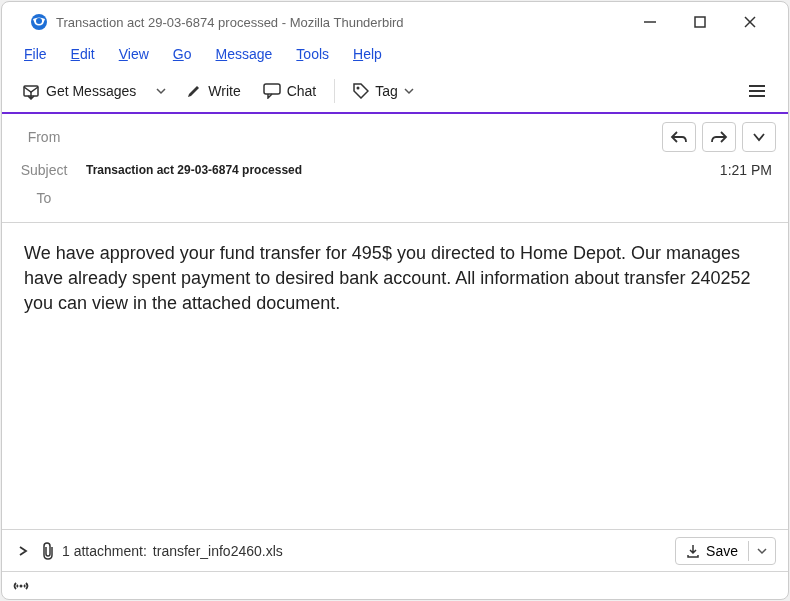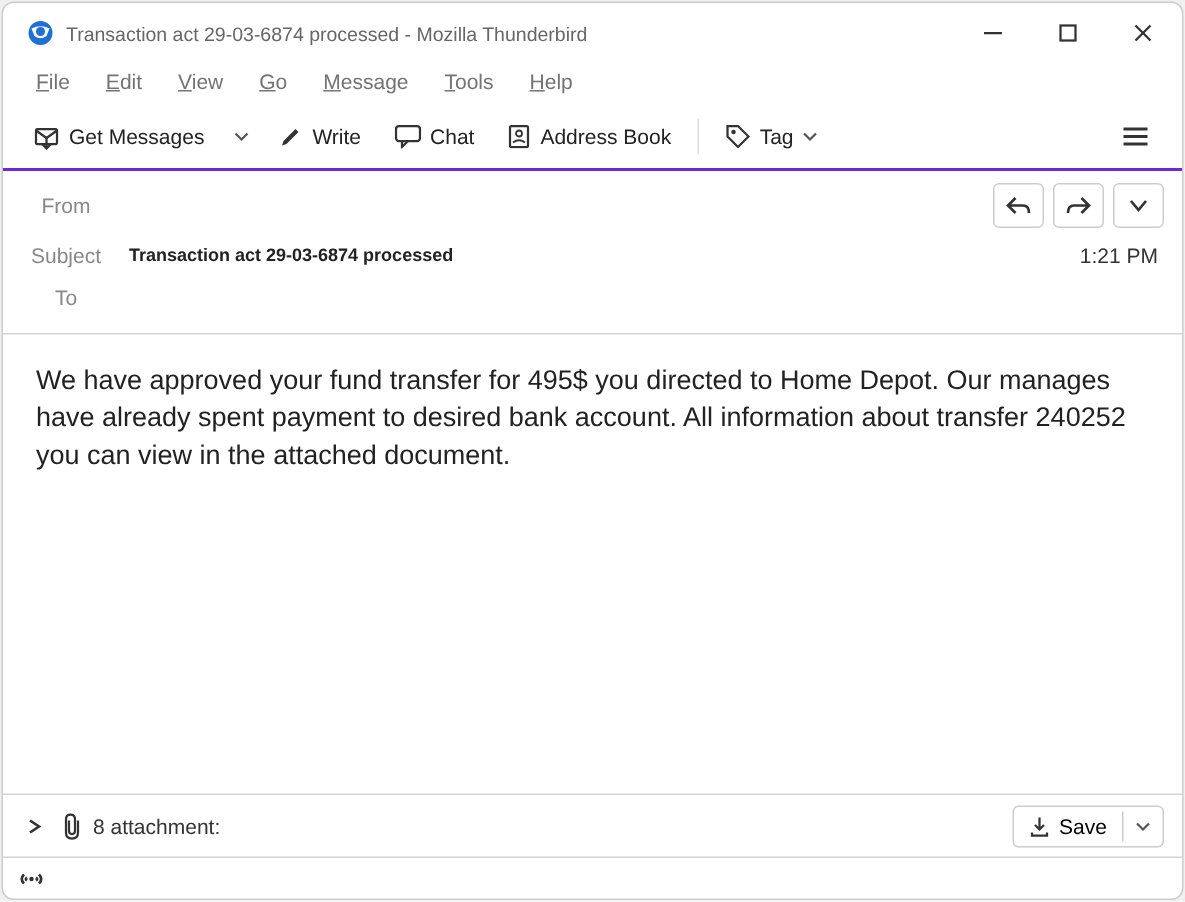--- a/index.html
+++ b/index.html
@@ -18,21 +18,21 @@
       height: 599px;
       margin: 1px;
       display: flex;
       flex-direction: column;
       overflow: hidden;
     }
     
     .titlebar {
       display: flex;
       align-items: center;
-      padding: 8px 16px;
+      padding: 8px 28px;
       height: 40px;
     }
     .app-icon {
       width: 18px;
       height: 18px;
       margin-right: 8px;
     }
     .title-text {
       color: #666;
       font-size: 13px;
@@ -54,21 +54,21 @@
     
     .menubar {
       display: flex;
       gap: 4px;
       padding: 2px 12px 6px;
       font-size: 14px;
     }
     .menu-item {
       padding: 2px 10px;
       cursor: pointer;
-      color: #737373;
+      color: #1d4ed8;
     }
     .menu-item u { text-decoration: underline; }
     
     .toolbar {
       display: flex;
       align-items: center;
       padding: 6px 12px;
       border-bottom: 2px solid #6d28d9;
       gap: 6px;
       height: 44px;
@@ -268,30 +268,20 @@
       <span>Write</span>
     </span>
     <span class="tool-btn">
       <span>
         <svg width="18" height="16" viewBox="0 0 18 16">
             <rect x="1" y="1" width="16" height="10" rx="2" fill="none" stroke="#333" stroke-width="1.5"></rect>
             <path d="M5 11 L5 15 L9 11" fill="none" stroke="#333" stroke-width="1.5"></path>
           </svg>
       </span>
       <span>Chat</span>
-    </span>
-    <span class="tool-btn">
-      <span>
-        <svg width="16" height="16" viewBox="0 0 16 16">
-            <rect x="2" y="1" width="12" height="14" rx="1" fill="none" stroke="#333" stroke-width="1.5"></rect>
-            <circle cx="8" cy="6" r="2" fill="none" stroke="#333" stroke-width="1.2"></circle>
-            <path d="M4 12 Q8 9 12 12" fill="none" stroke="#333" stroke-width="1.2"></path>
-          </svg>
-      </span>
-      <span>Address Book</span>
     </span>
     <span class="tool-sep"></span>
     <span class="tool-btn">
       <span>
         <svg width="16" height="16" viewBox="0 0 16 16">
             <path d="M1 1 L8 1 L15 8 L8 15 L1 8 Z" fill="none" stroke="#333" stroke-width="1.5"></path>
             <circle cx="5" cy="5" r="1.5" fill="#333"></circle>
           </svg>
       </span>
       <span>Tag</span>
@@ -349,21 +339,22 @@
       <svg width="10" height="12">
           <path d="M2 2 L8 6 L2 10" fill="none" stroke="#333" stroke-width="1.8"></path>
         </svg>
     </span>
     <span class="attach-text">
       <span>
         <svg width="16" height="18" viewBox="0 0 16 18">
             <path d="M12 5 L12 13 Q12 17 8 17 Q4 17 4 13 L4 4 Q4 1 7 1 Q10 1 10 4 L10 12 Q10 14 8 14 Q6 14 6 12 L6 5" fill="none" stroke="#333" stroke-width="1.5"></path>
           </svg>
       </span>
-      <span>8 attachment:</span>
+      <span>1 attachment:</span>
+      <span>transfer_info2460.xls</span>
     </span>
     <div class="save-btn">
       <span class="save-main">
         <span>
           <svg width="14" height="14" viewBox="0 0 14 14">
               <path d="M7 1 L7 9 M4 6 L7 9 L10 6 M2 11 L2 13 L12 13 L12 11" fill="none" stroke="#333" stroke-width="1.5"></path>
             </svg>
         </span>
         <span>Save</span>
       </span>

